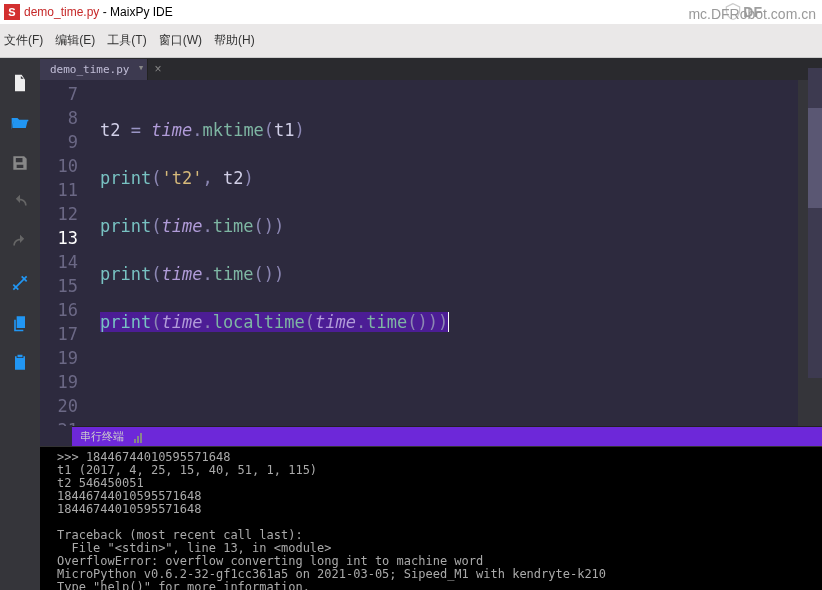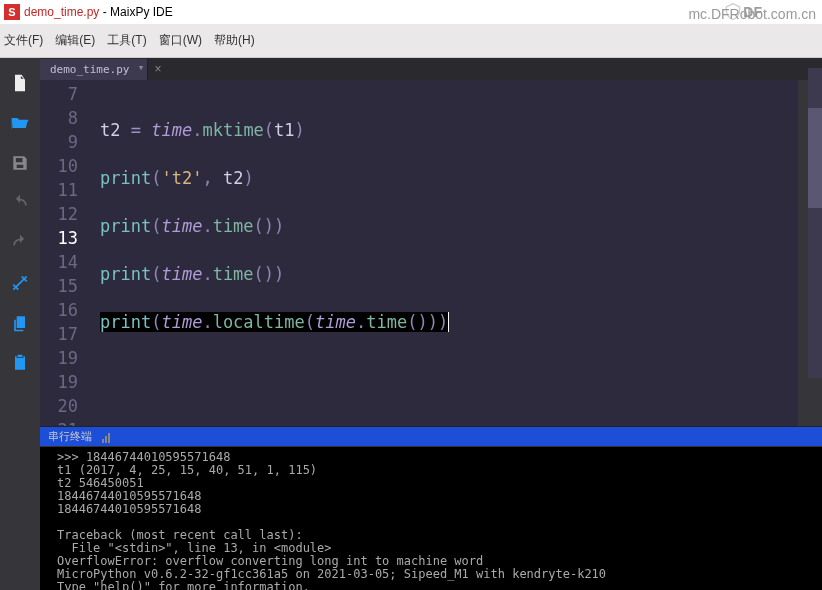--- a/index.html
+++ b/index.html
@@ -19,31 +19,31 @@
 .content { flex: 1; display: flex; flex-direction: column; background: #2d2a3e; }
 .tabs { height: 22px; background: #2a2a2e; display: flex; align-items: center; }
 .tab { background: #3d3a50; color: #c0bdd6; font-size: 11px; padding: 4px 18px 4px 10px; font-family: monospace; border-right: 1px solid #222; position: relative; }
 .tab-close { position: absolute; right: 3px; top: 2px; font-size: 11px; color: #888; }
 .editor { flex: 1; display: flex; background: #2d2a3e; font-family: "Consolas", monospace; font-size: 17px; line-height: 24px; overflow: hidden; }
 .gutter { width: 48px; background: #2d2a3e; color: #6b6885; text-align: right; padding-right: 10px; padding-top: 2px; }
 .gutter div { height: 24px; }
 .gutter .current { color: #fff; }
 .code { flex: 1; padding-top: 14px; padding-left: 12px; color: #c9c7db; white-space: pre; }
 .code .line { height: 24px; }
-.code .selected-bg { background: #000000; display: inline; }
+.code .selected-bg { background: #4c1d95; display: inline; }
 .tk-var { color: #d1cfe7; }
 .tk-op { color: #9a95c5; }
 .tk-mod { color: #b19cd9; font-style: italic; }
 .tk-func { color: #7eb6a3; }
 .tk-punc { color: #8c87b3; }
 .tk-str { color: #d6b97a; }
 .tk-num { color: #c9c7db; }
 .tk-kw { color: #78c2c2; }
 .cursor { display: inline-block; width: 1px; height: 20px; background: #fff; vertical-align: text-top; }
-.terminal-header { height: 20px; background: #1d4ed8; display: flex; align-items: center; padding: 0 8px; font-size: 11px; color: #ccc; gap: 10px; border-top: 1px solid #222; }
+.terminal-header { height: 20px; background: #6d28d9; display: flex; align-items: center; padding: 0 8px; font-size: 11px; color: #ccc; gap: 10px; border-top: 1px solid #222; margin-left: 32px; }
 .terminal-header .indicator { width: 10px; height: 12px; }
 .terminal { flex: 0 0 auto; background: #000; color: #aaa; font-family: "Consolas", monospace; font-size: 12px; padding: 4px 17px; line-height: 13px; white-space: pre; overflow: hidden; height: 156px; border-top: 1px solid #333; }
 .right-scroll { position: absolute; right: 0; top: 68px; width: 14px; height: 310px; background: #3d3a50; }
 .right-scroll-thumb { position: absolute; top: 40px; width: 14px; height: 100px; background: #5a5773; }
 .edit-right-gap { width: 24px; background: #35353a; }
 </style>
 </head>
 <body>
 
 <div class="titlebar">

